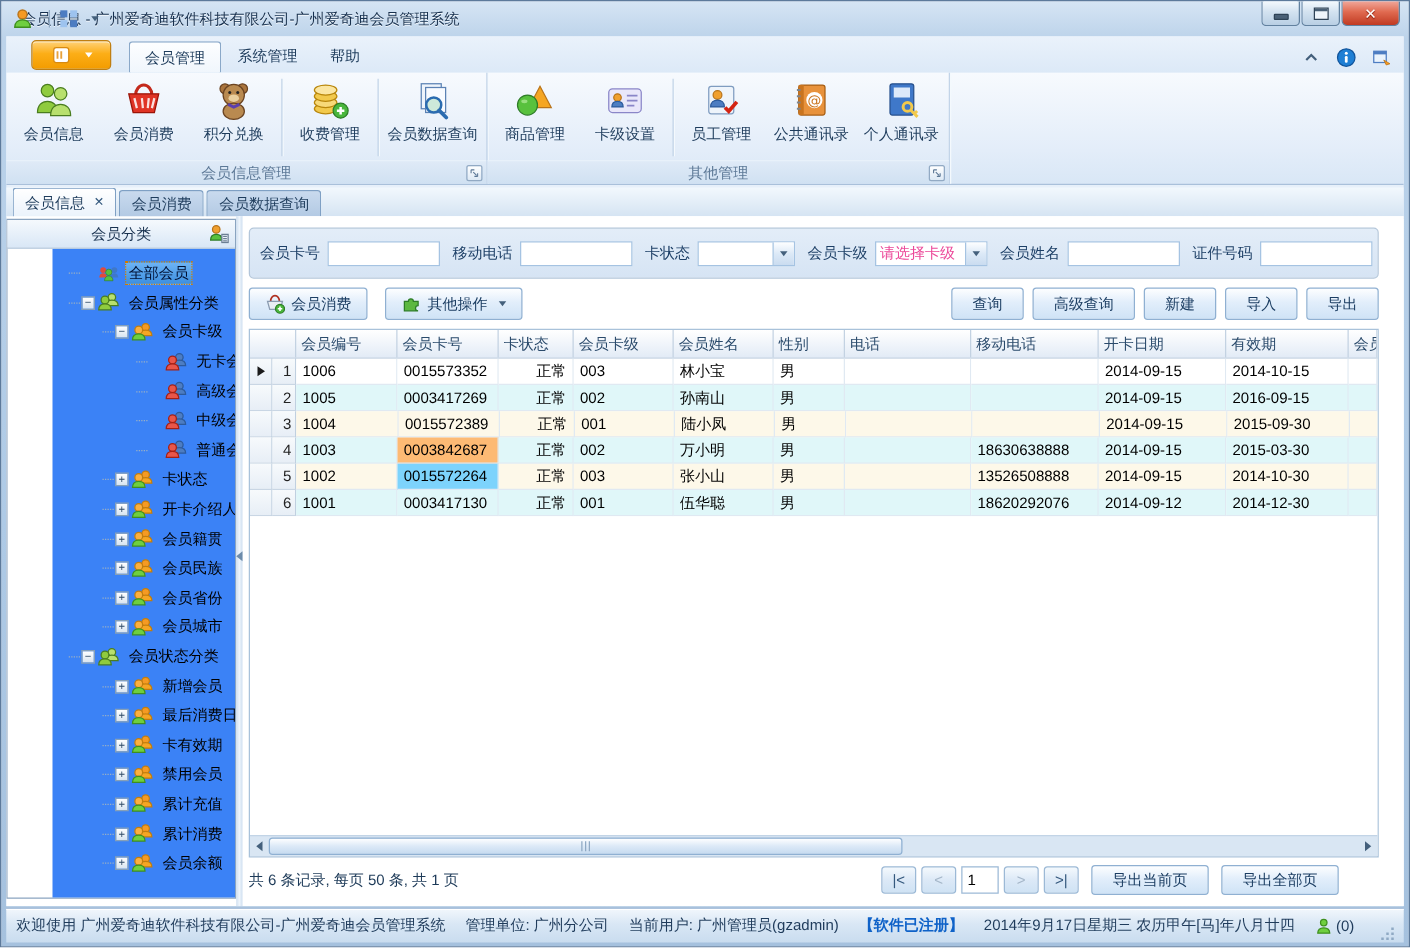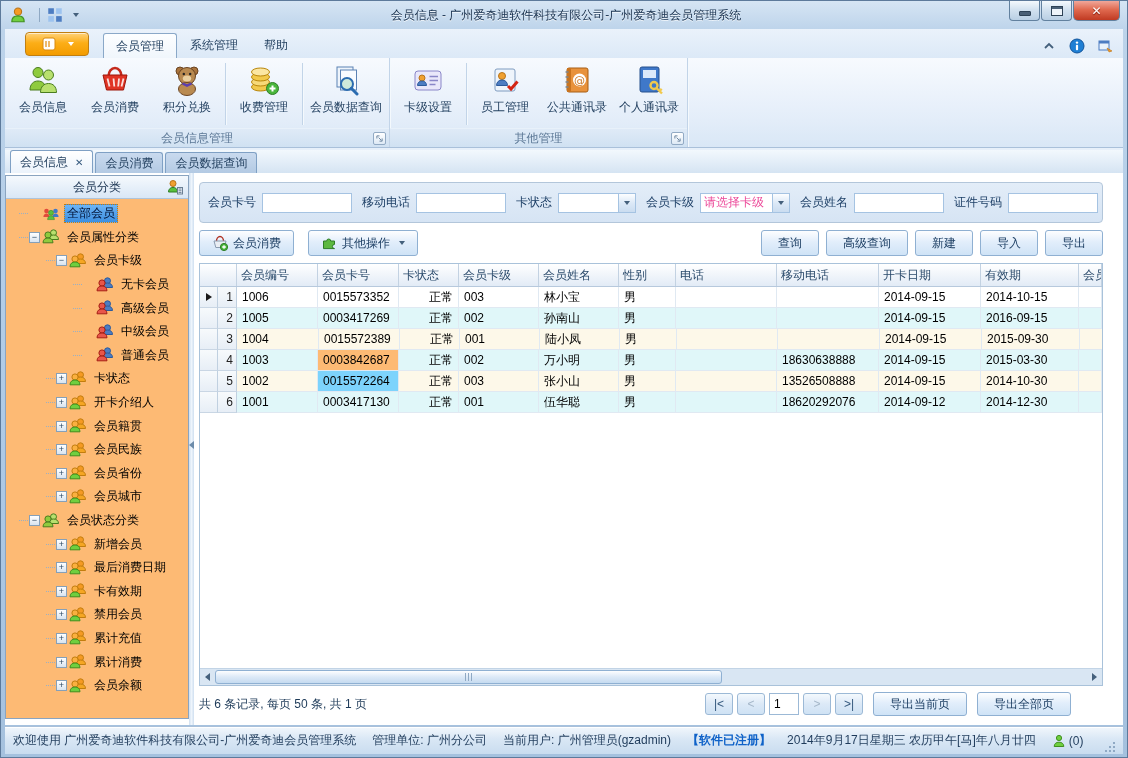--- a/index.html
+++ b/index.html
@@ -2,21 +2,21 @@
 <html><head>
 <meta charset="utf-8">
 <style>
   html,body{margin:0;padding:0;width:1128px;height:758px;overflow:hidden;
     font-family:"Liberation Sans","DejaVu Sans",sans-serif;font-size:12px;color:#1e3c5c;}
   .window{position:relative;width:1128px;height:758px;box-sizing:border-box;
     background:linear-gradient(#d6e5f4,#bcd3ea 30px,#aecae6 55%,#a5c1de);
     border:1px solid #5d7a9b;}
   
   .titlebar{position:absolute;top:0;left:0;right:0;height:28px;display:flex;align-items:center;padding:0 8px;}
-  .titlebar .wtitle{position:absolute;left:4px;right:0;text-align:center;color:#17304e;text-shadow:0 1px 0 rgba(255,255,255,.8);pointer-events:none;}
+  .titlebar .wtitle{position:absolute;left:16px;right:0;color:#17304e;text-shadow:0 1px 0 rgba(255,255,255,.8);pointer-events:none;}
   .ticon16{width:18px;height:18px;display:inline-flex;margin-right:6px;z-index:2}
   .ticon16 svg{width:100%;height:100%}
   .tsep{width:1px;height:14px;background:#8fa9c4;margin:0 6px;z-index:2}
   .qat{display:inline-flex;align-items:center;gap:3px;z-index:2;cursor:pointer}
   .caret-down{width:0;height:0;border-left:3px solid transparent;border-right:3px solid transparent;border-top:4px solid #44607c;}
   .wbtns{position:absolute;top:0;right:7px;display:flex;z-index:3}
   .wbtn{width:29px;height:19px;border:1px solid #62819f;border-top:none;display:flex;align-items:center;justify-content:center;
     background:linear-gradient(#f4f9fd,#d3e2f0 45%,#b9cfe4);border-radius:0 0 4px 4px;margin-left:1px;cursor:pointer}
   .wbtn.close{width:45px;background:linear-gradient(#f0a79a,#e06a50 45%,#c03a22);border-radius:0 0 5px 5px;}
   .g-min{width:10px;height:3px;background:#4a6076;border:1px solid #2e4256;border-radius:1px;margin-top:6px}
@@ -57,21 +57,21 @@
   .dtab.active{background:linear-gradient(#ffffff,#eaf2fb);height:23px;}
   .dtab .x{font-size:10px;font-weight:bold;color:#35597e;cursor:pointer;line-height:1}
   
   .contentarea{position:absolute;top:144px;left:0;right:0;bottom:0;background:#fff;display:flex;}
   
   .sidebar{width:184px;margin:2px 0 6px 0;border:1px solid #8aa4c0;display:flex;flex-direction:column;background:#fff;box-sizing:border-box;}
   .sbheader{height:22px;background:linear-gradient(#f5f9fd,#d9e7f6);border-bottom:1px solid #aec4da;display:flex;align-items:center;position:relative;}
   .sbheader .sbtitle{flex:1;text-align:center;font-weight:normal;color:#17304e;}
   .sbh-icon{position:absolute;right:4px;top:2px;width:18px;height:18px;cursor:pointer}
   .sbh-icon svg{width:100%;height:100%}
-  .tree{flex:1;overflow:hidden;padding-top:3px;background:#fdba74;}
+  .tree{flex:1;overflow:hidden;padding-top:8px;background:#3b82f6;margin-left:36px;}
   .titem{height:23.6px;display:flex;align-items:center;cursor:pointer;white-space:nowrap;}
   .conn{width:9px;border-top:1px dotted #9ab0c4;margin:0 1px;flex:none}
   .expander{width:11px;height:11px;box-sizing:border-box;border:1px solid #86a0b8;background:linear-gradient(#fff,#d8e4f0);
     color:#2e4a66;font-size:9px;line-height:8px;text-align:center;flex:none;margin-right:2px;cursor:pointer}
   .exp-sp{width:13px;flex:none}
   .ticon{width:19px;height:18px;margin-right:3px;flex:none;display:flex}
   .ticon svg{width:18px;height:18px}
   .tlabel{padding:1px 3px;color:#000;}
   .titem.selected .tlabel{background:linear-gradient(#6db4f5,#3d8fe0);border:1px dotted #d07b00;color:#013;padding:0 2px;}
   
@@ -293,20 +293,30 @@
             <span>会员信息管理</span>
       <span class="launcher">
               <svg viewBox="0 0 8 8">
                 <path d="M1 1h3M1 1v3M7 7H4M7 7V4M3 3l3 3" stroke="#5c7896" fill="none"></path>
               </svg>
             </span>
           </div>
         </div>
         <div class="rgroup">
     <div class="rgroup-buttons">
+            <div class="rbtn">
+      <span class="ricon">
+                <svg viewBox="0 0 32 32">
+                  <path d="M20 5l9 17H11z" fill="#f5a623" stroke="#b9741a"></path>
+                  <circle cx="10" cy="20" r="8" fill="#58c13d" stroke="#2e7d27"></circle>
+                  <ellipse cx="7.5" cy="17" rx="2.5" ry="1.5" fill="#a8e68f" opacity=".8"></ellipse>
+                </svg>
+              </span>
+      <span class="rlbl">商品管理</span>
+            </div>
             <div class="rbtn">
       <span class="ricon">
                 <svg viewBox="0 0 32 32">
                   <rect x="3" y="7" width="26" height="19" rx="3" fill="#e9e7fa" stroke="#8a86c8"></rect>
                   <circle cx="10" cy="14" r="3" fill="#f0a030" stroke="#b9741a"></circle>
                   <path d="M5.5 21.5c0-3 2-4.5 4.5-4.5s4.5 1.5 4.5 4.5z" fill="#4d7dc2" stroke="#2c5a9c"></path>
                   <path d="M17.5 12.5h8.5M17.5 16.5h8.5M17.5 20.5h6" stroke="#8a86c8" stroke-width="1.5"></path>
                 </svg>
               </span>
       <span class="rlbl">卡级设置</span>

